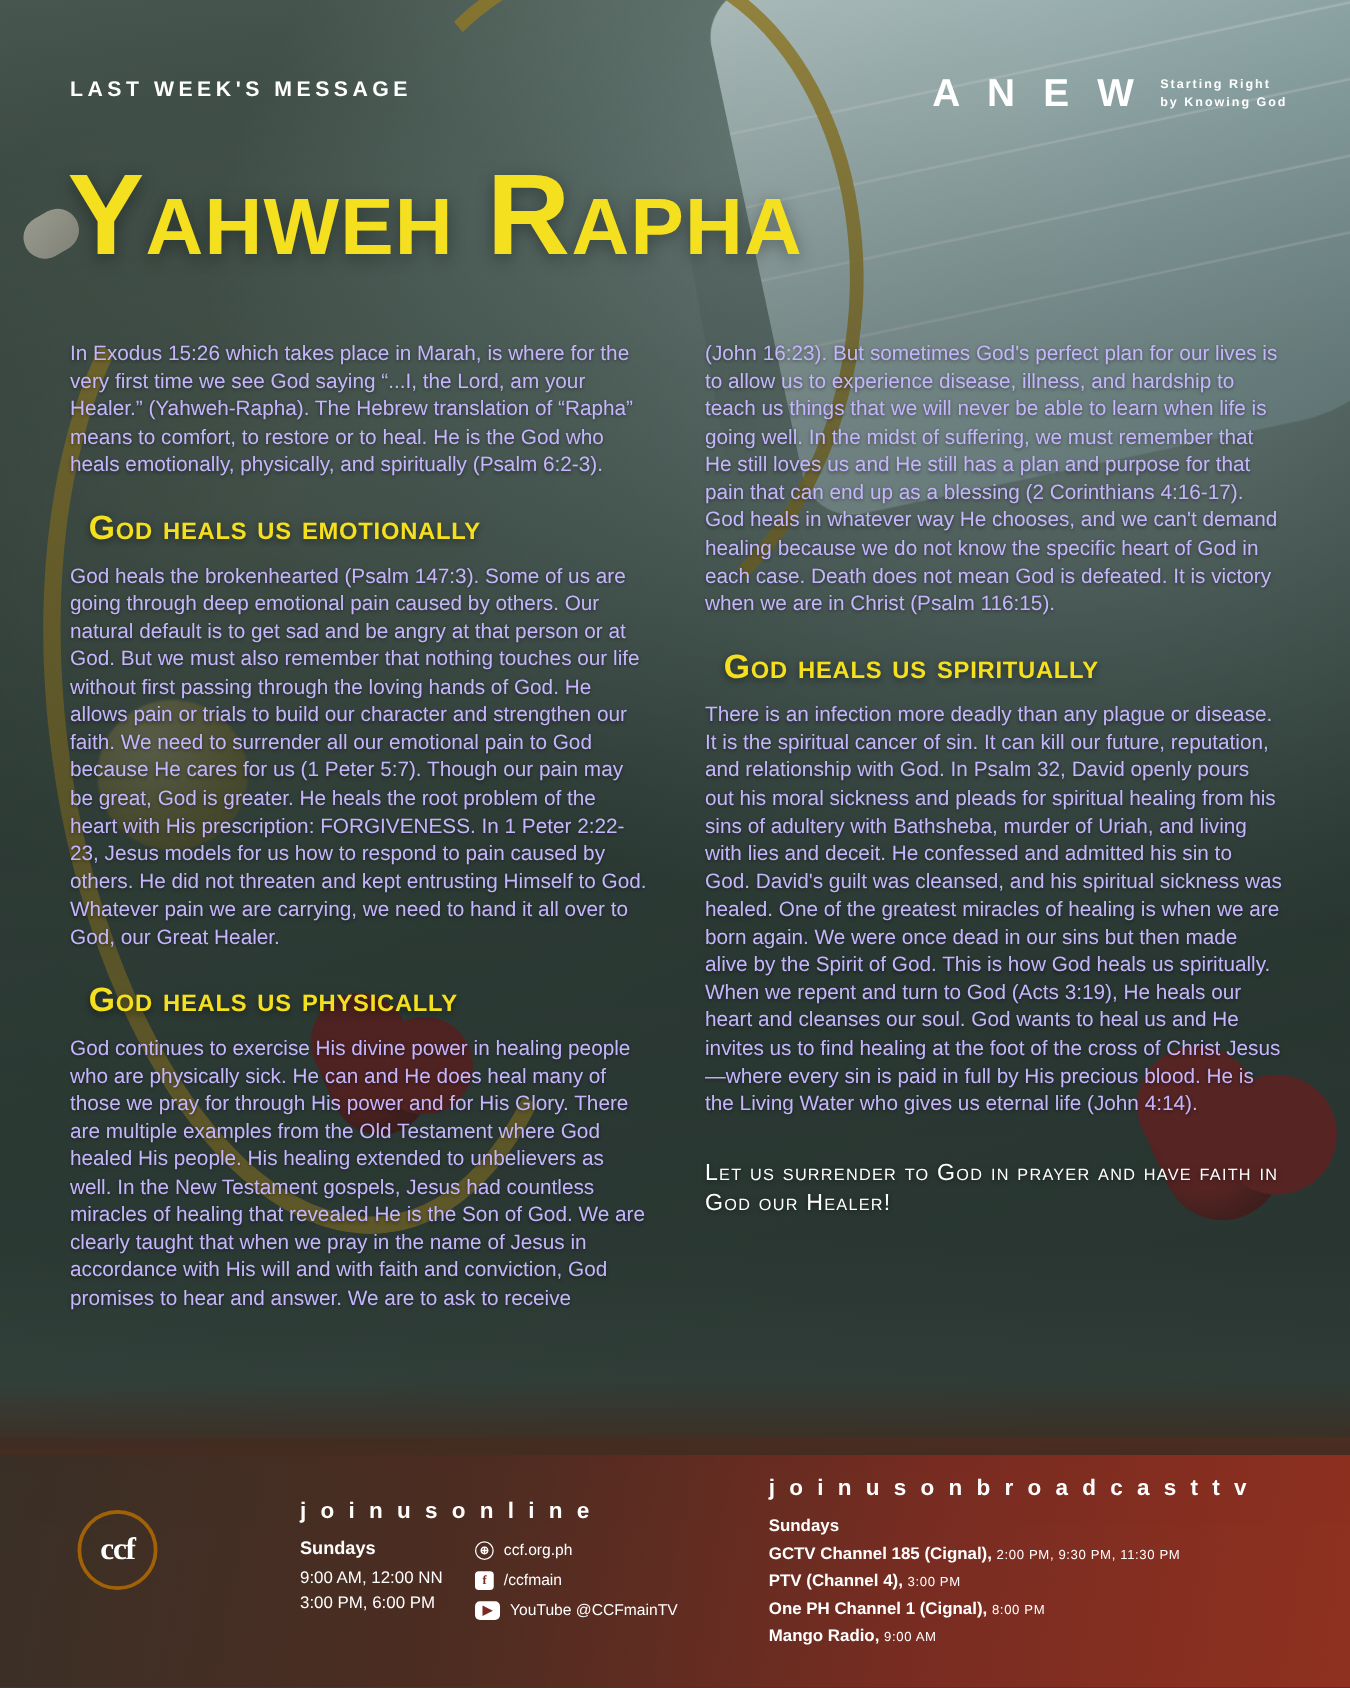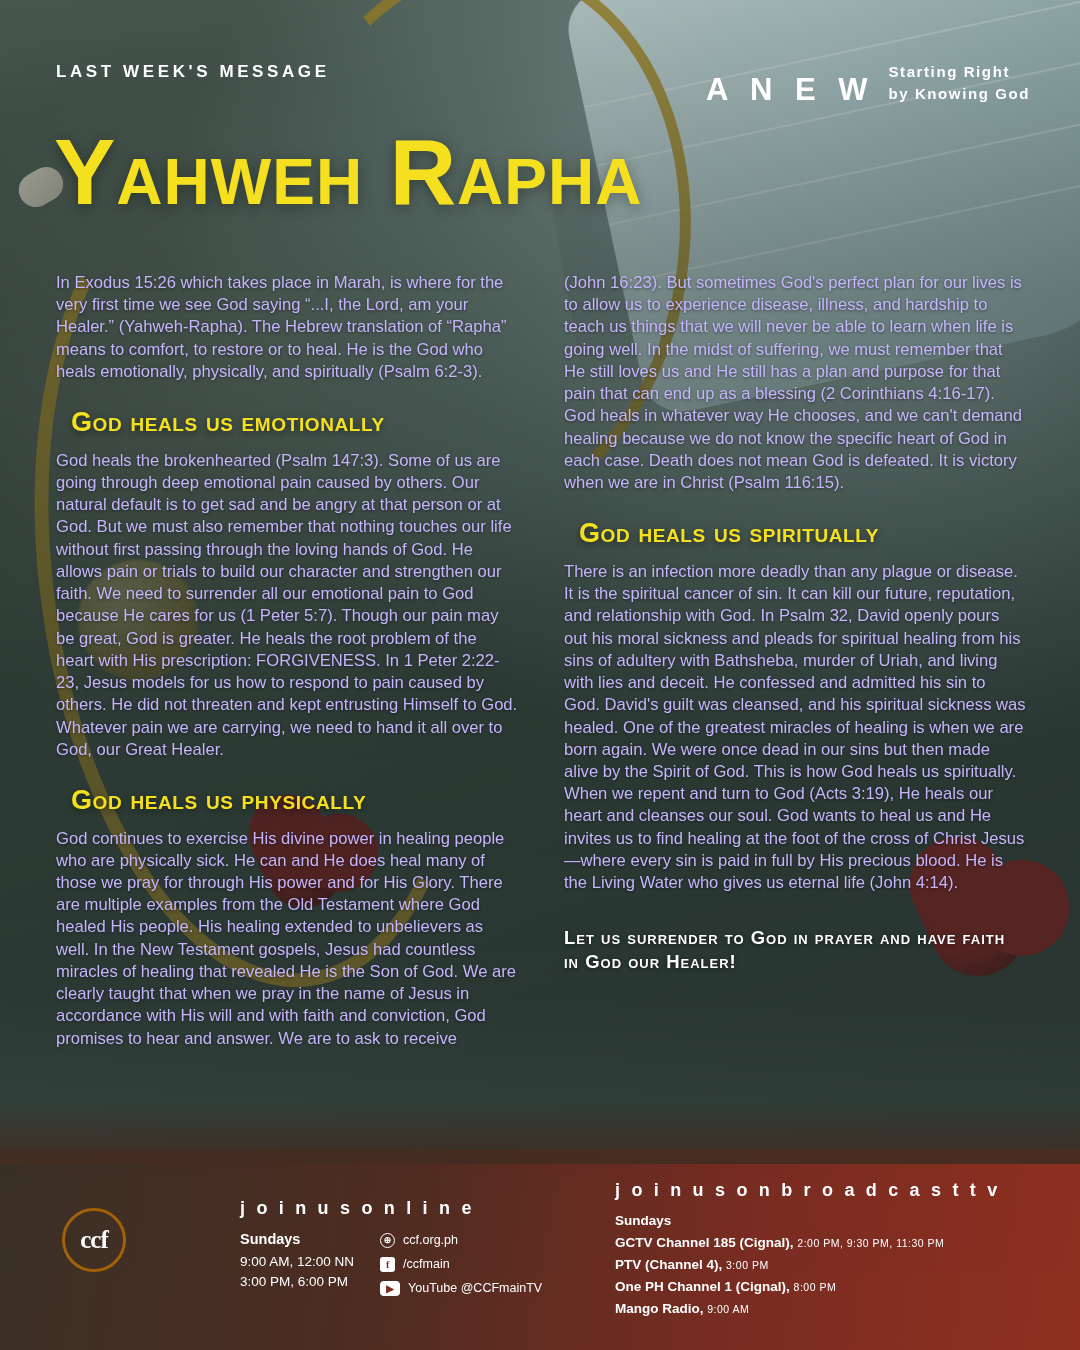--- a/index.html
+++ b/index.html
@@ -159,21 +159,21 @@
   }
   .brand-anew {
     color: #ffffff;
     font-size: 31px;
     font-weight: bold;
     letter-spacing: 7px;
     line-height: 1;
   }
   .brand-sub {
     color: #ffffff;
-    font-size: 15px;
+    font-size: 10px;
     font-weight: bold;
     letter-spacing: 1.6px;
     line-height: 1.45;
     padding-top: 3px;
   }
 
   .title {
     position: absolute; left: 54px; top: 130px;
     width: 990px;
     color: #f5e01f;
@@ -209,21 +209,21 @@
     letter-spacing: 0.6px;
     font-variant: small-caps;
     margin: 26px 0 13px 15px;
     text-shadow: 0 2px 6px rgba(0,0,0,0.45);
   }
   .col > h2.sec:first-child { margin-top: 0; }
 
   .closing {
     color: #ffffff;
     font-size: 18.5px;
-    font-weight: bold;
+    font-weight: normal;
     letter-spacing: 1px;
     line-height: 1.3;
     font-variant: small-caps;
     margin-top: 32px;
     text-shadow: 0 1px 4px rgba(0,0,0,0.5);
   }
 
   
   .footer {
     position: absolute;

